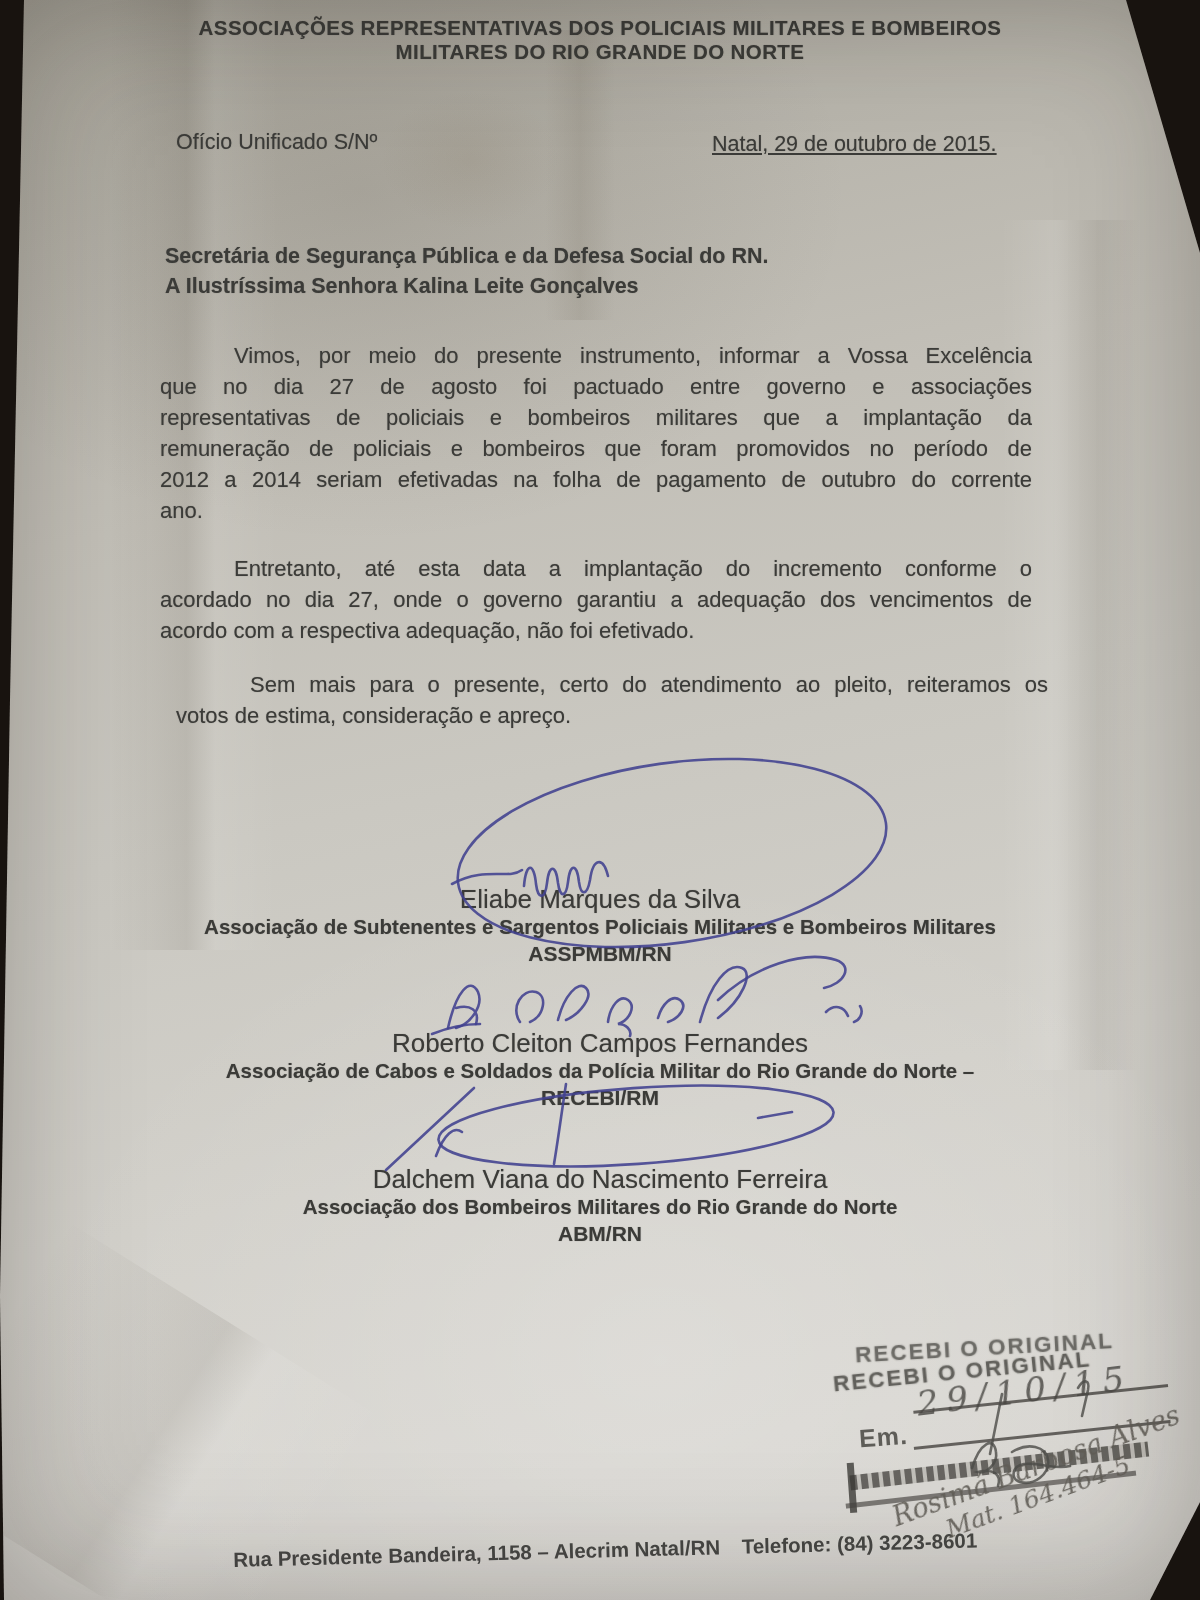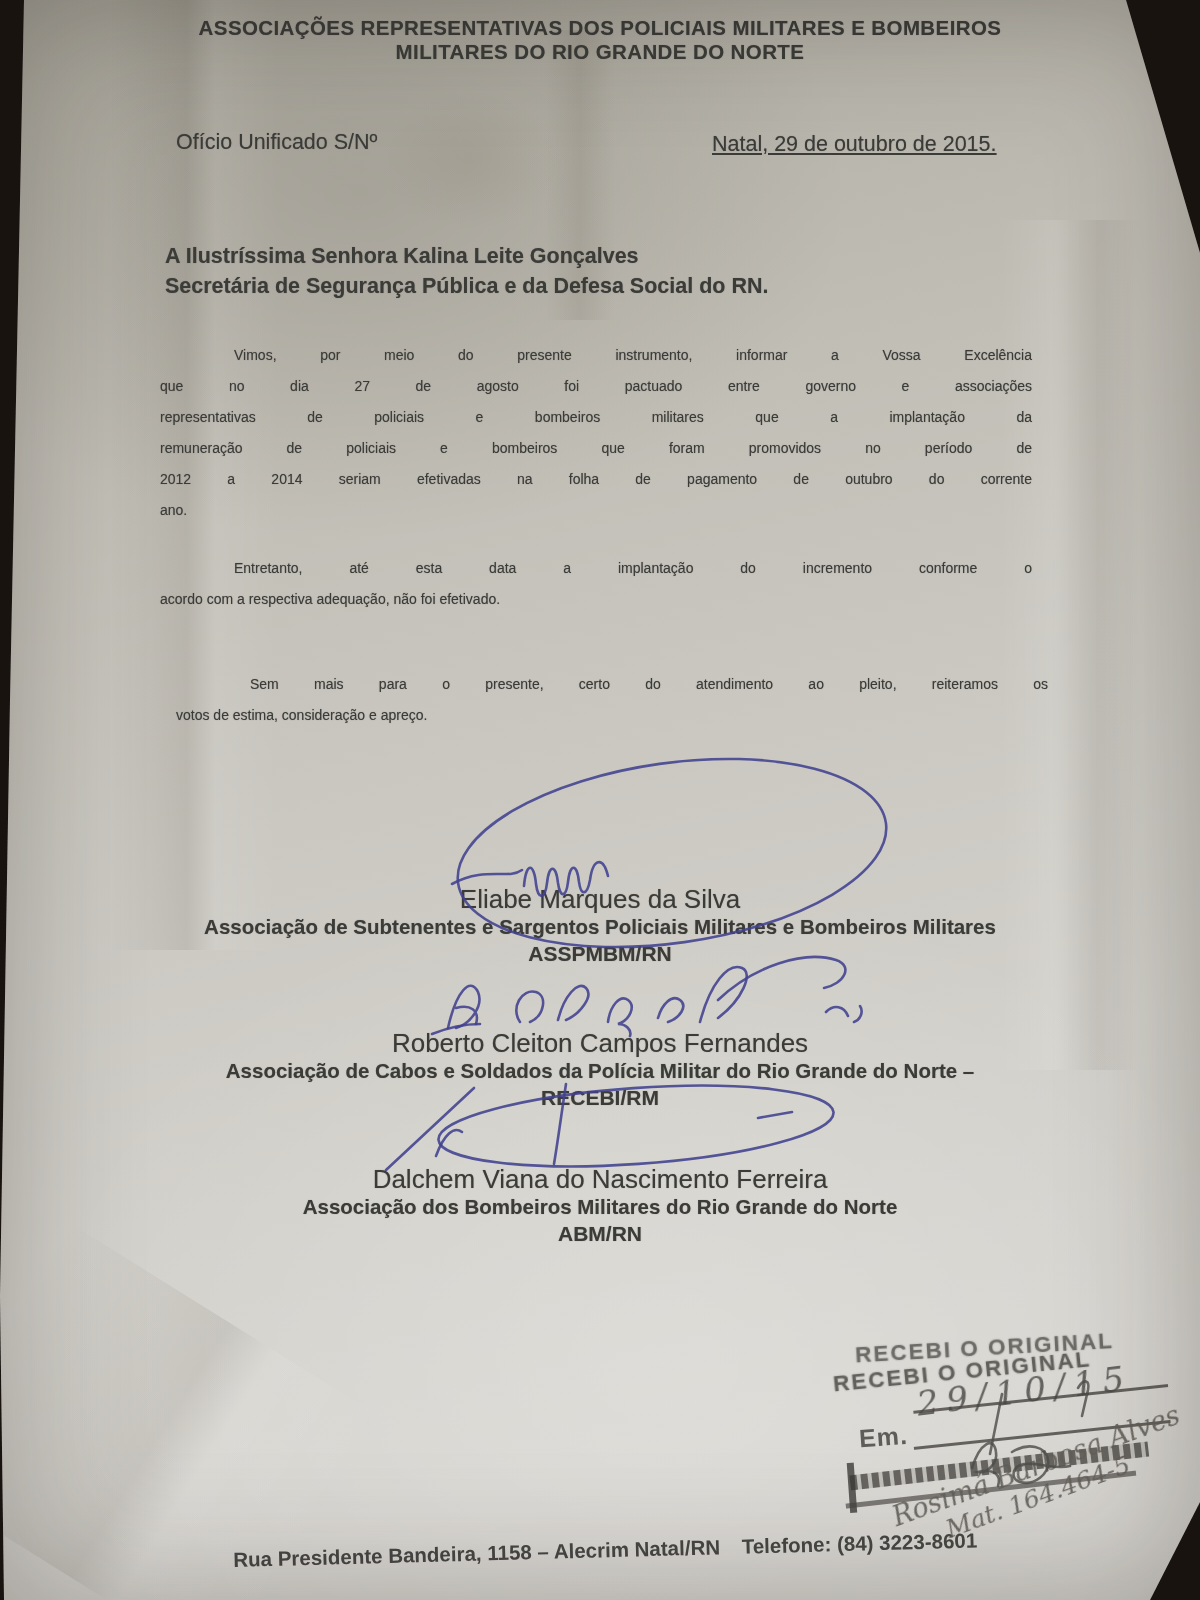--- a/index.html
+++ b/index.html
@@ -27,21 +27,21 @@
 
   .doc{position:absolute;inset:0;color:#3b3b38;}
   .doc .txt{text-shadow:0 0 1px rgba(60,60,56,.45);}
 
   .title{position:absolute;left:150px;top:16px;width:900px;text-align:center;
          font-weight:bold;font-size:20.5px;line-height:24px;letter-spacing:.4px;}
   .refrow{position:absolute;left:0;top:130px;width:1200px;font-size:21.5px;}
   .refline{position:absolute;left:176px;top:0;}
   .dateline{position:absolute;left:712px;top:2px;text-decoration:underline;}
   .recipient{position:absolute;left:165px;top:241px;font-weight:bold;font-size:21.5px;line-height:30px;}
-  .para{position:absolute;left:160px;width:872px;font-size:14px;line-height:31px;}
+  .para{position:absolute;left:160px;width:872px;font-size:22px;line-height:31px;}
   .para.p1{top:340px;} .para.p2{top:553px;} .para.p3{top:669px;margin-left:16px;}
   .jline{text-align:justify;text-align-last:justify;}
   .jline.first{text-indent:74px;}
   .jline.last{text-align-last:left;}
   .sig{position:absolute;left:150px;width:900px;text-align:center;line-height:27px;}
   .sig .name{font-size:26px;}
   .sig .org{font-weight:bold;font-size:20.5px;white-space:nowrap;}
   .sig .acr{font-weight:bold;font-size:21px;}
   .sig.s1{top:886px;} .sig.s2{top:1030px;} .sig.s3{top:1166px;}
 
@@ -94,35 +94,36 @@
         <div>ASSOCIAÇÕES REPRESENTATIVAS DOS POLICIAIS MILITARES E BOMBEIROS</div>
         <div>MILITARES DO RIO GRANDE DO NORTE</div>
       </div>
 
       <div class="refrow txt">
         <span class="refline">Ofício Unificado S/Nº</span>
         <span class="dateline">Natal, 29 de outubro de 2015.</span>
       </div>
 
       <div class="recipient txt">
+        <div>Secretária de Segurança Pública e da Defesa Social do RN.</div>
         <div>A Ilustríssima Senhora Kalina Leite Gonçalves</div>
-        <div>Secretária de Segurança Pública e da Defesa Social do RN.</div>
       </div>
 
       <div class="para p1 txt">
         <div class="jline first">Vimos, por meio do presente instrumento, informar a Vossa Excelência</div>
         <div class="jline">que no dia 27 de agosto foi pactuado entre governo e associações</div>
         <div class="jline">representativas de policiais e bombeiros militares que a implantação da</div>
         <div class="jline">remuneração de policiais e bombeiros que foram promovidos no período de</div>
         <div class="jline">2012 a 2014 seriam efetivadas na folha de pagamento de outubro do corrente</div>
         <div class="jline last">ano.</div>
       </div>
 
       <div class="para p2 txt">
         <div class="jline first">Entretanto, até esta data a implantação do incremento conforme o</div>
+        <div class="jline">acordado no dia 27, onde o governo garantiu a adequação dos vencimentos de</div>
         <div class="jline last">acordo com a respectiva adequação, não foi efetivado.</div>
       </div>
 
       <div class="para p3 txt">
         <div class="jline first">Sem mais para o presente, certo do atendimento ao pleito, reiteramos os</div>
         <div class="jline last">votos de estima, consideração e apreço.</div>
       </div>
 
       <div class="sig s1 txt">
         <div class="name">Eliabe Marques da Silva</div>

